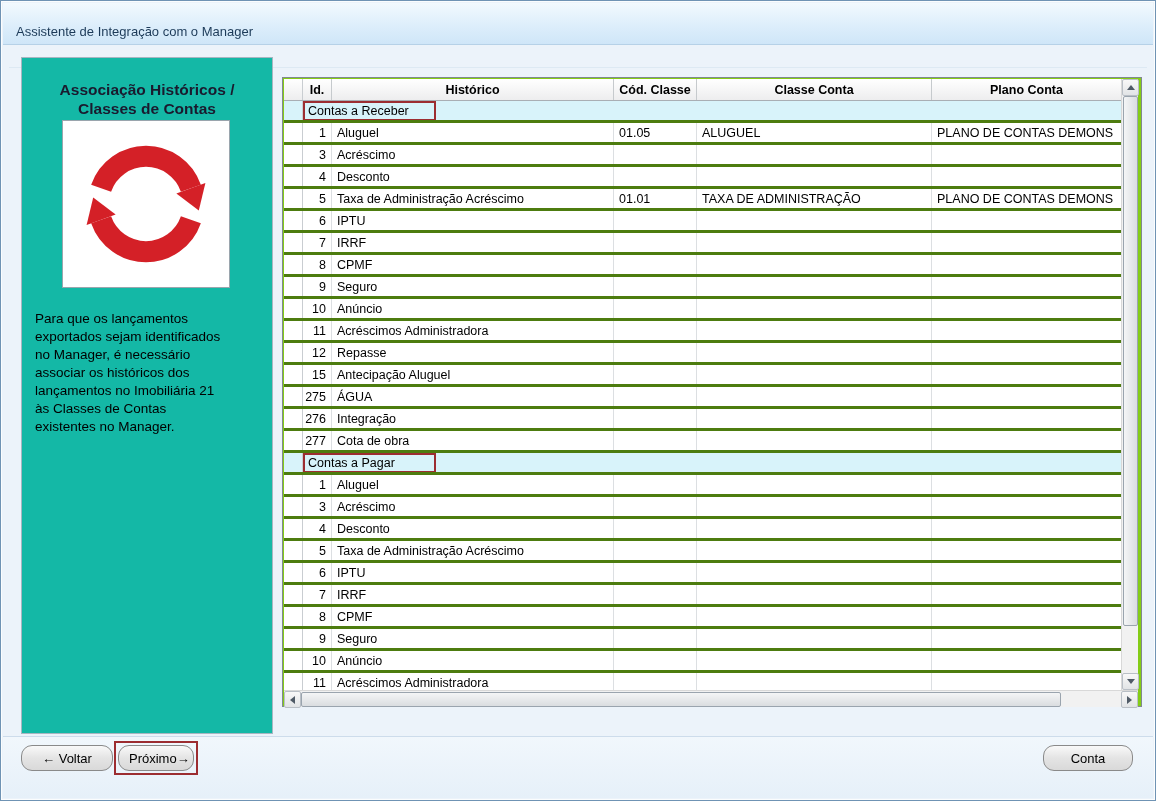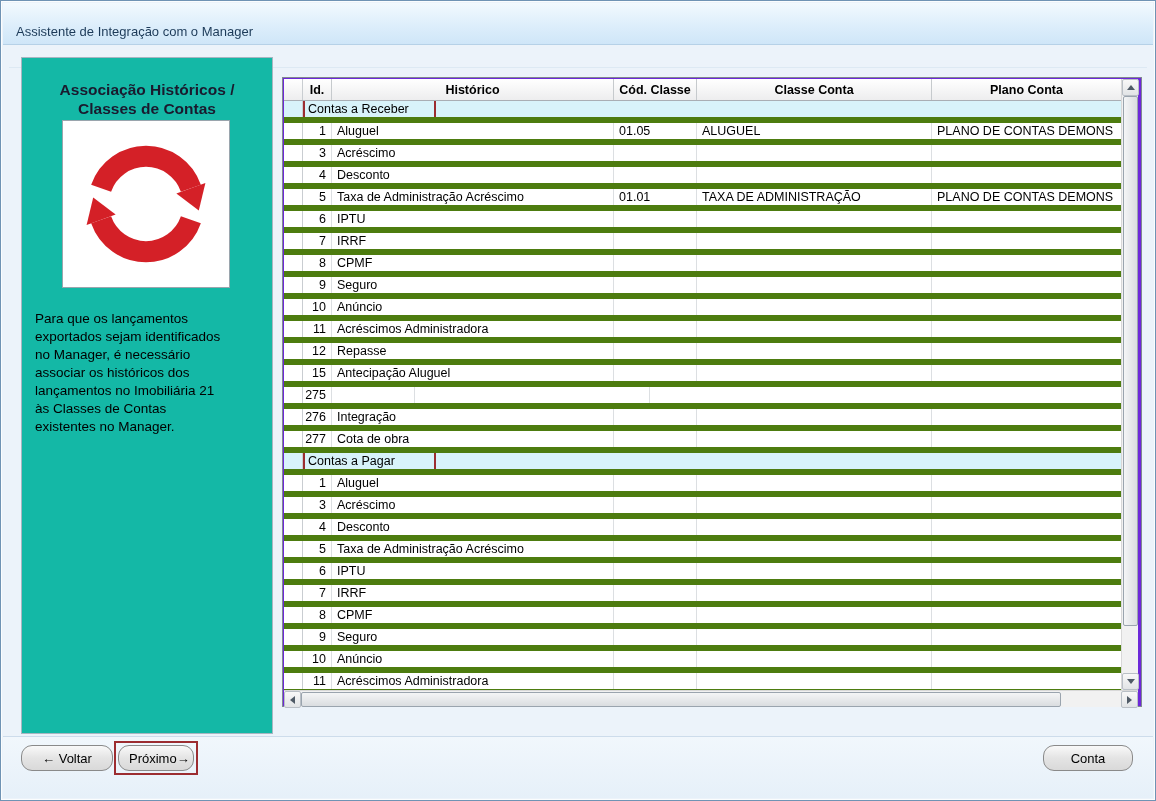--- a/index.html
+++ b/index.html
@@ -45,21 +45,21 @@
     border: 1px solid #9aa5ad; background: #ffffff;
     display: flex; align-items: center; justify-content: center;
   }
   .sidebar-desc {
     position: absolute; left: 13px; top: 252px; width: 234px;
     font-size: 13.5px; color: #000; line-height: 18px; white-space: pre-line;
   }
   
   .grid {
     position: absolute; left: 281px; top: 76px; width: 860px; height: 630px;
-    background: #6d28d9; border: 1px solid #808890;
+    background: #84cc16; border: 1px solid #808890;
   }
   .viewport {
     position: absolute; left: 1px; top: 1px; width: 837px; height: 611px;
     overflow: hidden; background: #ffffff;
   }
   .grid-header {
     position: absolute; left: 0; top: 0; width: 837px; height: 22px;
     display: flex; border-bottom: 1px solid #a9aeb4;
   }
   .hcell {
@@ -69,21 +69,21 @@
     display: flex; align-items: center; justify-content: center;
     font-size: 12.5px; font-weight: bold; color: #000;
     overflow: hidden; white-space: nowrap;
   }
   .grid-body {
     position: absolute; left: 0; top: 22px; width: 837px; height: 589px;
     overflow: hidden;
   }
   .row {
     display: flex; height: 22px; background: #ffffff;
-    border-bottom: 6px solid #4d7c0f;
+    border-bottom: 3px solid #4d7c0f;
   }
   .row.group-row { background: #d8f3fa; }
   .cell {
     height: 100%; display: flex; align-items: center;
     border-right: 1px solid #dcdfe2;
     font-size: 12.5px; color: #000;
     overflow: hidden; white-space: nowrap;
   }
   .sel   { width: 19px; border-right: 1px solid #c9cdd1; }
   .c-id  { width: 29px; justify-content: flex-end; padding-right: 5px; }
@@ -300,20 +300,21 @@
             <div class="cell sel"></div>
             <div class="cell c-id">15</div>
             <div class="cell c-hist">Antecipação Aluguel</div>
             <div class="cell c-cod"></div>
             <div class="cell c-classe"></div>
             <div class="cell c-plano"></div>
           </div>
           <div class="row">
             <div class="cell sel"></div>
             <div class="cell c-id">275</div>
+            <div class="cell c-hist">ÁGUA</div>
             <div class="cell c-cod"></div>
             <div class="cell c-classe"></div>
             <div class="cell c-plano"></div>
           </div>
           <div class="row">
             <div class="cell sel"></div>
             <div class="cell c-id">276</div>
             <div class="cell c-hist">Integração</div>
             <div class="cell c-cod"></div>
             <div class="cell c-classe"></div>

